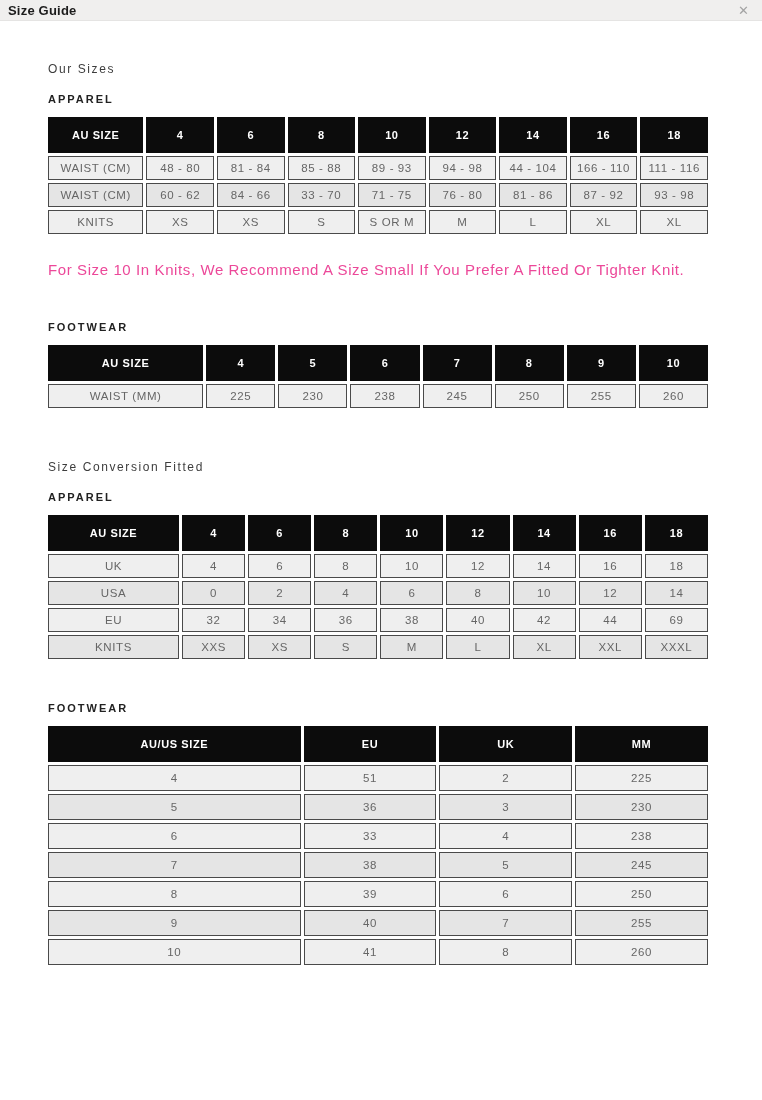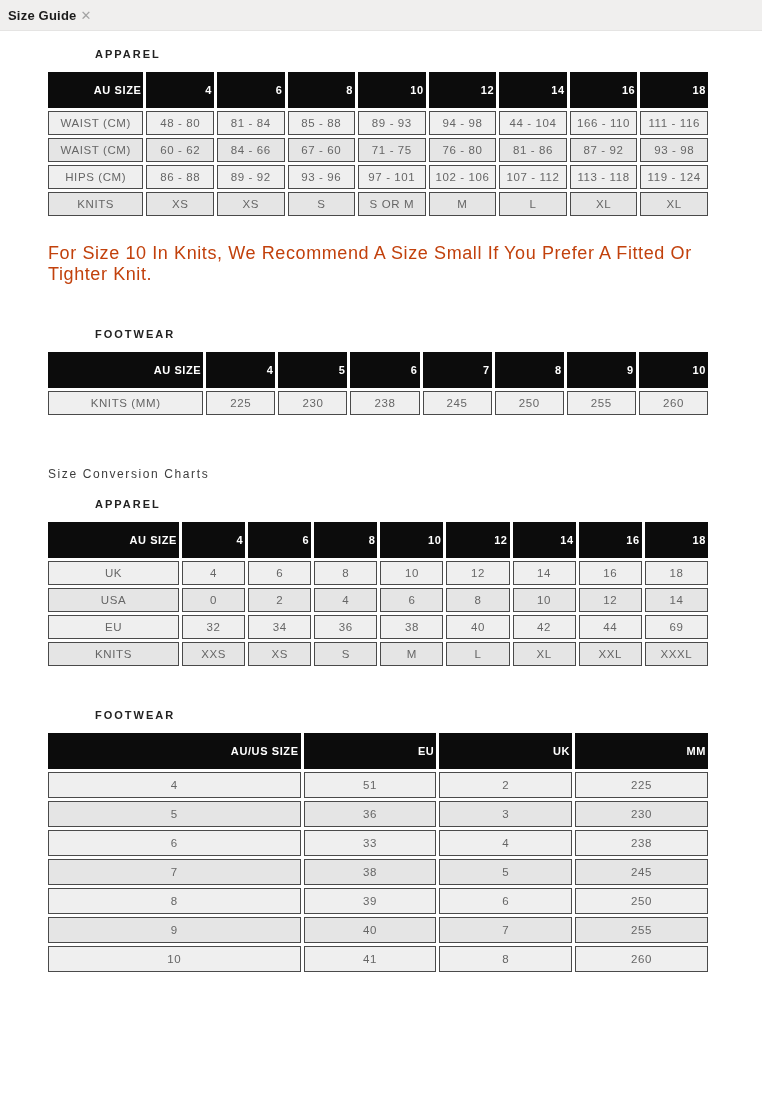--- a/index.html
+++ b/index.html
@@ -5,25 +5,26 @@
   * { margin: 0; padding: 0; box-sizing: border-box; }
   html, body {
     width: 762px;
     background: #ffffff;
     font-family: "Liberation Sans", sans-serif;
   }
   body { min-height: 1100px; position: relative; }
 
   
   .topbar {
-    height: 31px;
+    height: 21px;
     background: #f0efee;
     border-bottom: 1px solid #e5e4e3;
     display: flex;
     align-items: center;
+    justify-content: space-between;
     padding: 0 9px 0 8px;
   }
   .topbar-title {
     font-size: 13px;
     font-weight: bold;
     color: #1c1c1c;
     letter-spacing: 0.2px;
   }
   .close-btn {
     font-size: 13px;
@@ -46,28 +47,27 @@
     margin-top: 41px;
   }
   .section-title.conversion { margin-top: 49px; }
 
   .sub-title {
     font-size: 11px;
     font-weight: bold;
     color: #222222;
     letter-spacing: 2px;
     margin-top: 17px;
-    margin-left: 47px;
   }
   .sub-title.fw1 { margin-top: 43px; }
   .sub-title.fw2 { margin-top: 40px; }
 
   .note {
-    font-size: 18px;
-    color: #c2410c;
+    font-size: 15px;
+    color: #ec4899;
     letter-spacing: 0.6px;
     margin-top: 24px;
   }
 
   
   table.size-table {
     width: 100%;
     table-layout: fixed;
     border-collapse: separate;
     border-spacing: 3px;
@@ -75,21 +75,21 @@
     margin-left: -3px;
     margin-right: -3px;
   }
   table.size-table th {
     background: #0c0c0c;
     color: #ffffff;
     font-size: 11px;
     font-weight: bold;
     letter-spacing: 0.6px;
     height: 36px;
-    text-align: right;
+    text-align: center;
     vertical-align: middle;
     padding: 0 2px;
   }
   table.size-table td {
     background: #efefef;
     border: 1px solid #4a4a4a;
     color: #666666;
     font-size: 11.5px;
     letter-spacing: 0.6px;
     height: 24px;
@@ -103,20 +103,21 @@
 </head>
 <body>
 
 <div class="topbar">
   <span class="topbar-title">Size Guide</span>
   <button class="close-btn">✕</button>
 </div>
 
 <div class="content">
 
+  <div class="section-title">Our Sizes</div>
 
   <div class="sub-title">APPAREL</div>
   <table class="size-table">
       <colgroup>
         <col style="width: 15%;">
         <col>
         <col>
         <col>
         <col>
         <col>
@@ -146,37 +147,26 @@
           <td>89 - 93</td>
           <td>94 - 98</td>
           <td>44 - 104</td>
           <td>166 - 110</td>
           <td>111 - 116</td>
         </tr>
         <tr>
           <td>WAIST (CM)</td>
           <td>60 - 62</td>
           <td>84 - 66</td>
-          <td>67 - 60</td>
+          <td>33 - 70</td>
           <td>71 - 75</td>
           <td>76 - 80</td>
           <td>81 - 86</td>
           <td>87 - 92</td>
           <td>93 - 98</td>
-        </tr>
-        <tr>
-          <td>HIPS (CM)</td>
-          <td>86 - 88</td>
-          <td>89 - 92</td>
-          <td>93 - 96</td>
-          <td>97 - 101</td>
-          <td>102 - 106</td>
-          <td>107 - 112</td>
-          <td>113 - 118</td>
-          <td>119 - 124</td>
         </tr>
         <tr>
           <td>KNITS</td>
           <td>XS</td>
           <td>XS</td>
           <td>S</td>
           <td>S OR M</td>
           <td>M</td>
           <td>L</td>
           <td>XL</td>
@@ -206,33 +196,33 @@
           <th>5</th>
           <th>6</th>
           <th>7</th>
           <th>8</th>
           <th>9</th>
           <th>10</th>
         </tr>
       </thead>
       <tbody>
         <tr>
-          <td>KNITS (MM)</td>
+          <td>WAIST (MM)</td>
           <td>225</td>
           <td>230</td>
           <td>238</td>
           <td>245</td>
           <td>250</td>
           <td>255</td>
           <td>260</td>
         </tr>
       </tbody>
     </table>
 
-  <div class="section-title conversion">Size Conversion Charts</div>
+  <div class="section-title conversion">Size Conversion Fitted</div>
 
   <div class="sub-title">APPAREL</div>
   <table class="size-table">
       <colgroup>
         <col style="width: 20.6%;">
         <col>
         <col>
         <col>
         <col>
         <col>

